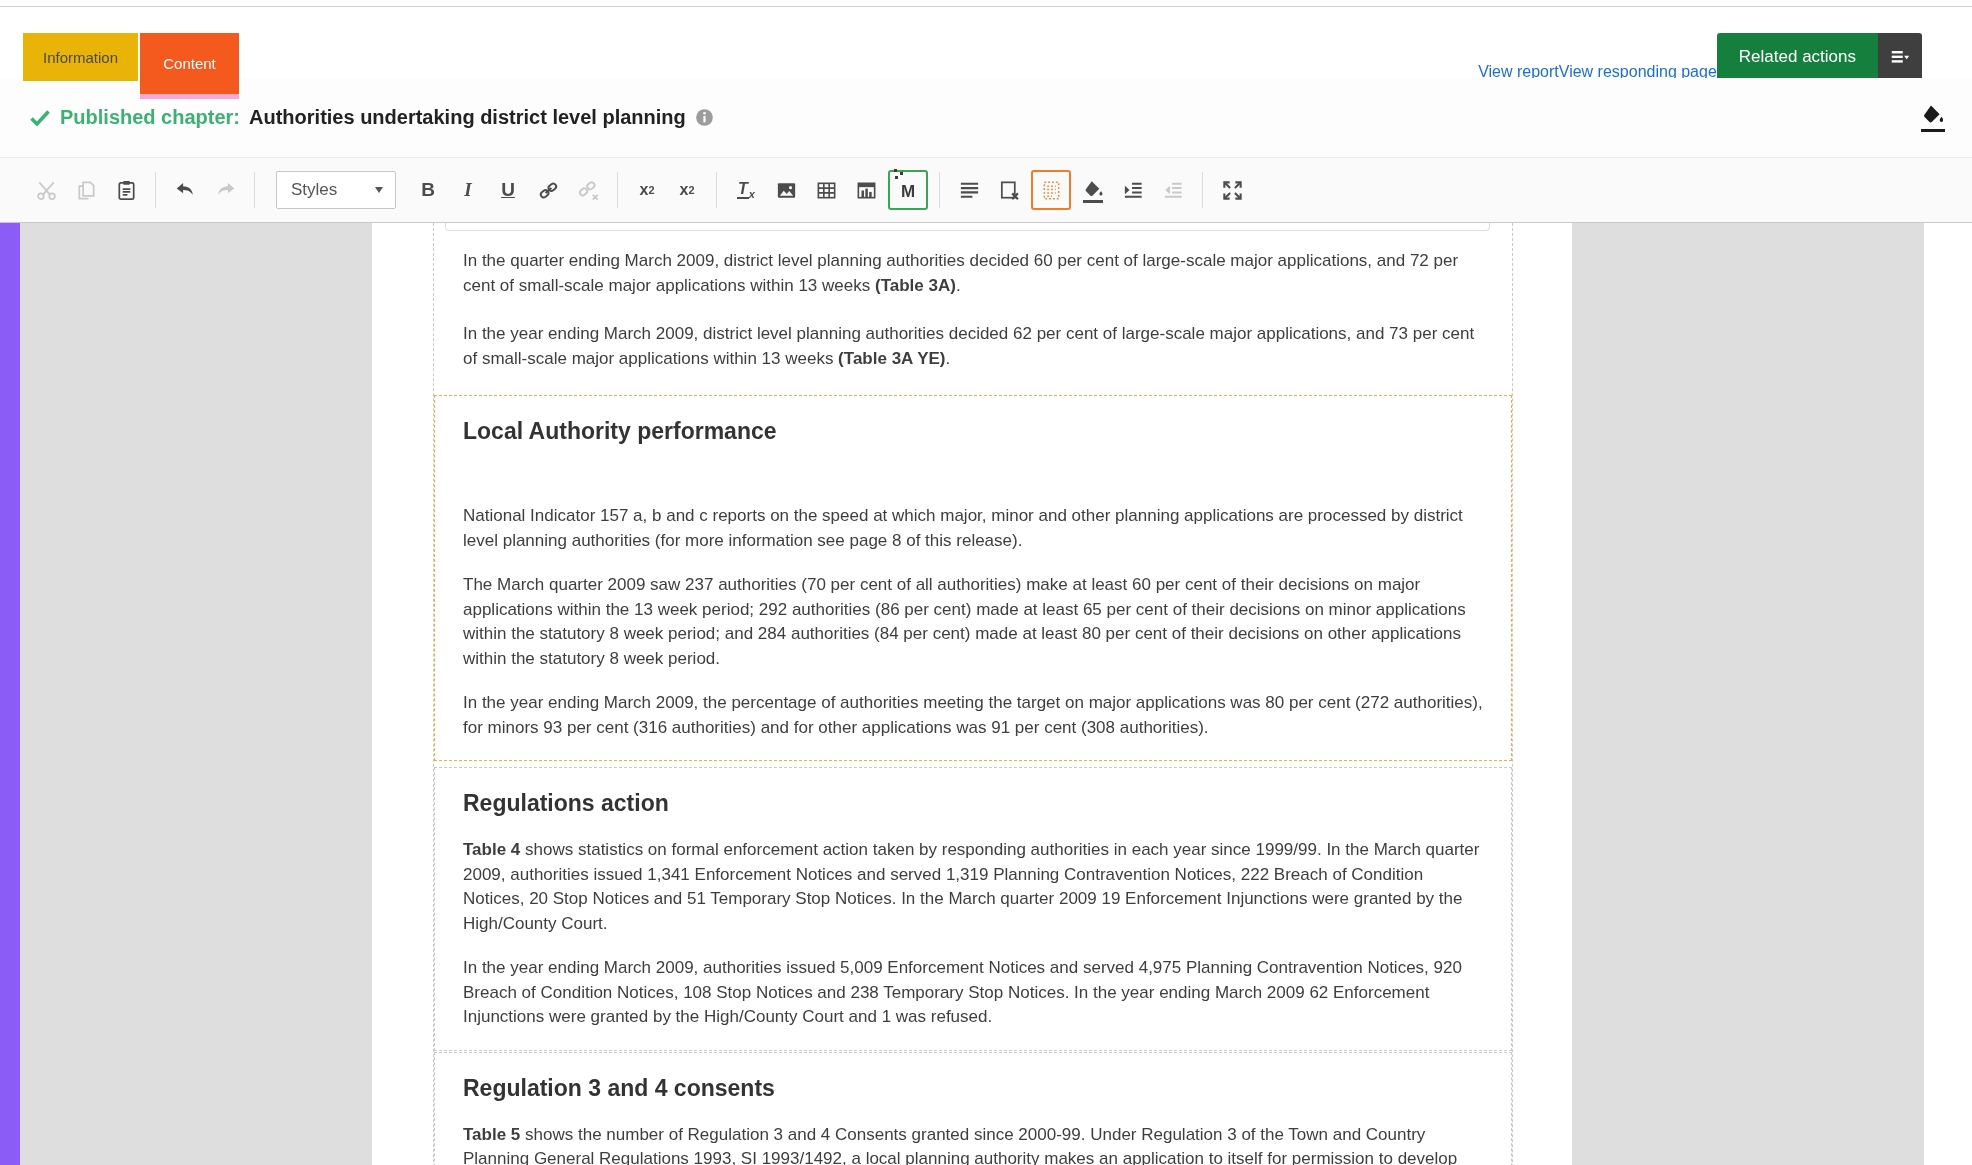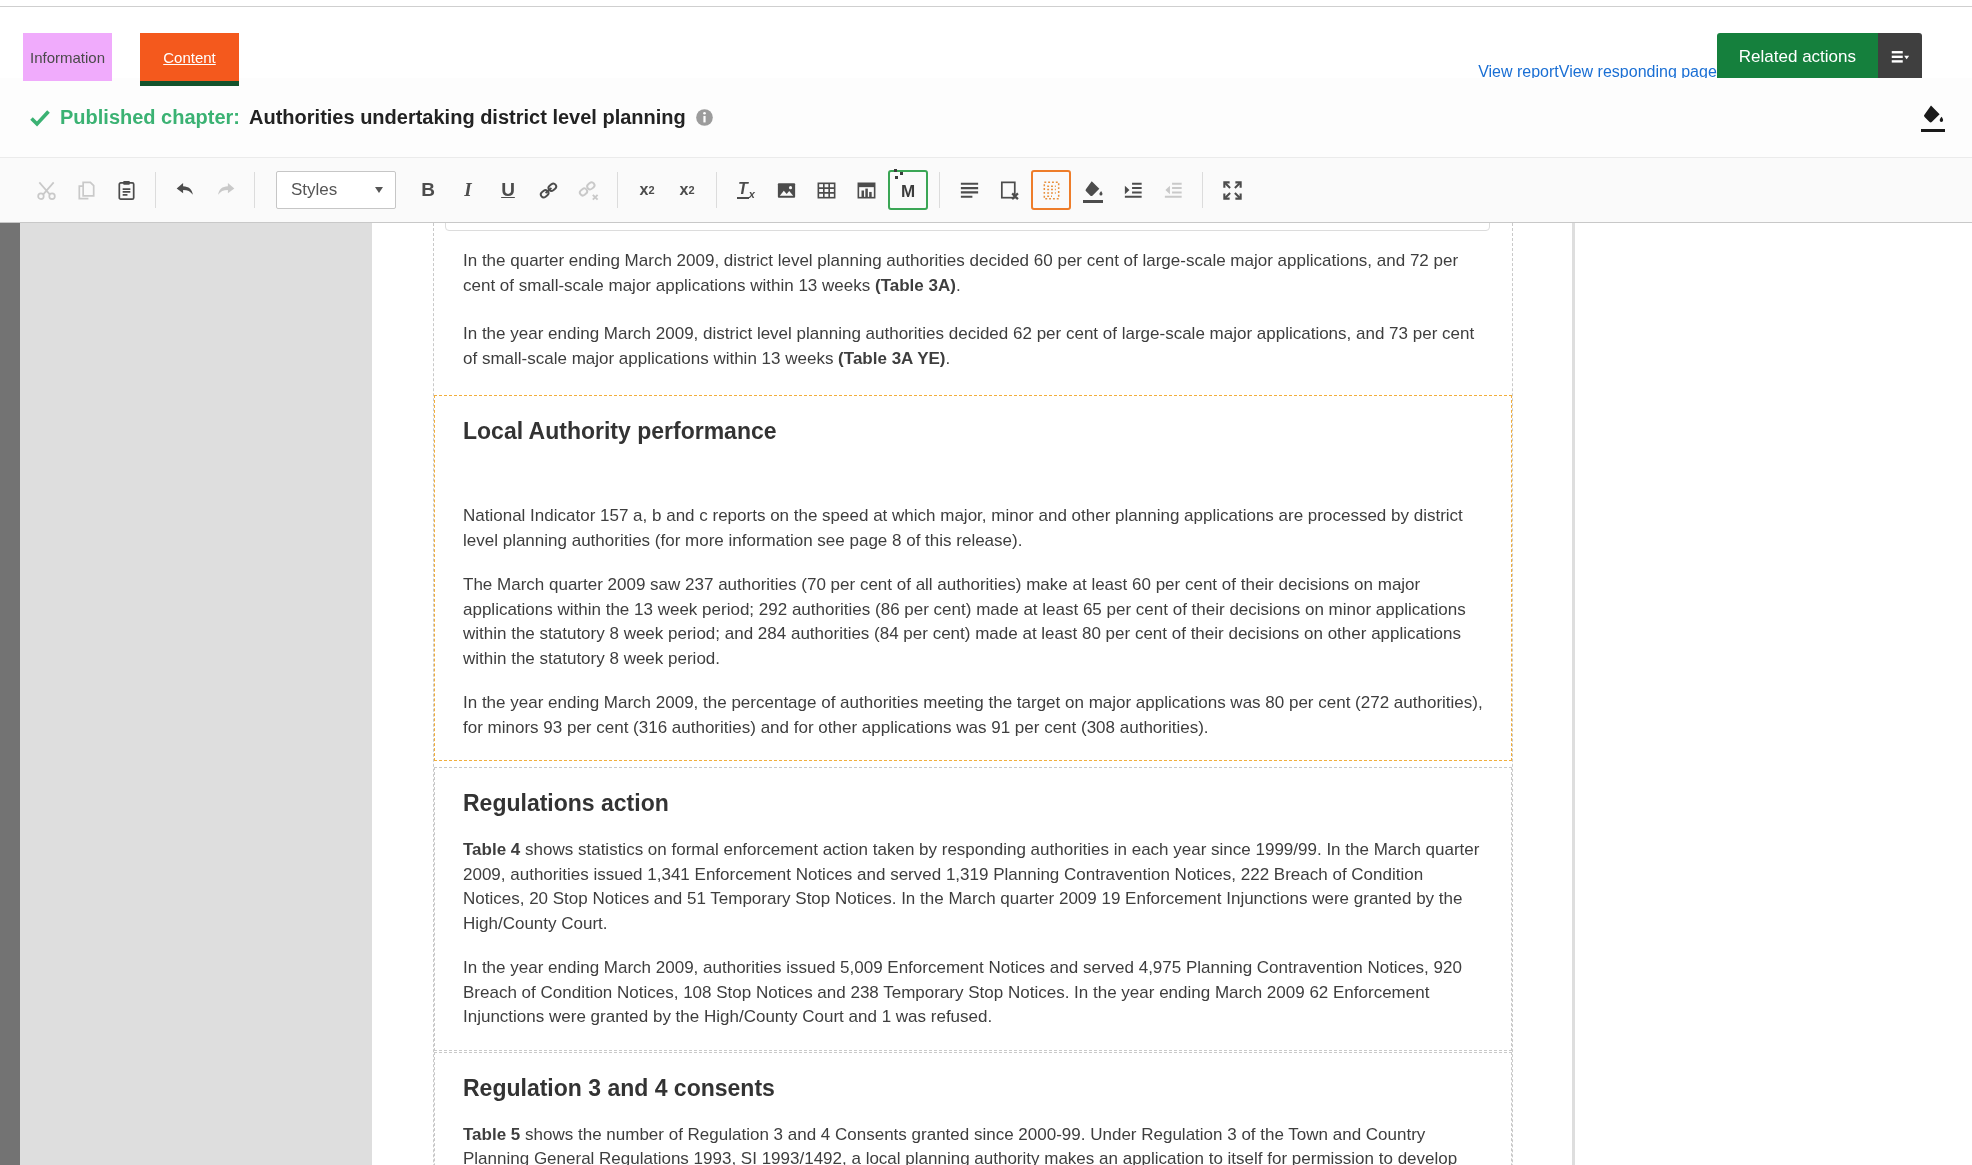--- a/index.html
+++ b/index.html
@@ -6,23 +6,23 @@
   html,body { width:1972px; height:1165px; overflow:hidden; background:#fff;
     font-family:"Liberation Sans", sans-serif; }
 
   
   .topbar { position:absolute; left:0; top:0; width:1972px; height:78px;
     background:#fff; border-top:3px solid #fff; }
   .top-hairline { position:absolute; left:0; top:3px; width:100%; height:1px; background:#cfcfcf; }
   .tabbar-border { position:absolute; left:0; top:77px; width:100%; height:1px; background:#d6d6d6; }
   .tab { position:absolute; top:30px; height:48px; display:flex; align-items:center;
     justify-content:center; font-size:15px; cursor:default; z-index:2; }
-  .tab.info { left:23px; width:89px; background:#f0abfc; color:#4a4a4a; }
+  .tab.info { left:23px; width:115px; background:#eab308; color:#4a4a4a; }
   .tab.active { left:140px; width:99px; background:#f4591d; color:#fff;
-    height:53px; border-bottom:5px solid #14532d;text-decoration:underline; }
+    height:66px; border-bottom:5px solid #f9a8d4; }
   .top-right { position:absolute; right:50px; top:0; height:78px; display:flex;
     align-items:flex-end; }
   .toplink { color:#1a6fd4; font-size:16px; text-decoration:underline; cursor:pointer; }
   .related-btn { display:flex; align-items:stretch; height:48px; border-radius:3px;
     overflow:hidden; cursor:pointer; }
   .related-main { background:#15803d; color:#fff; font-size:17px; display:flex;
     align-items:center; padding:0 22px; }
   .related-menu { background:#3f3f3f; width:44px; display:flex; align-items:center;
     justify-content:center; }
 
@@ -60,22 +60,22 @@
   .m-inner { position:relative; font-size:17px; font-weight:bold; color:#3c3c3c; padding-top:4px; }
   .m-dots { position:absolute; left:-6px; top:-2px; width:3px; height:3px; background:#3c3c3c;
     box-shadow:5px -4px 0 #3c3c3c, -1px -7px 0 #3c3c3c; }
   .tx-inner { font-size:16px; font-weight:bold; font-style:italic; }
   .tx-inner .t { border-bottom:2px solid currentColor; padding:0 1px; }
   .tx-inner .x { font-size:11px; vertical-align:-4px; }
   .bucket-wrap { display:flex; flex-direction:column; align-items:center; }
   .bucket-wrap .bar { width:20px; height:3px; background:currentColor; margin-top:-1px; }
 
   
-  .editor { position:absolute; left:0; top:223px; width:1575px; height:942px;
-    background:#737373; overflow:hidden; }
+  .editor { position:absolute; left:0; top:223px; width:1924px; height:942px;
+    background:#8b5cf6; overflow:hidden; }
   .gray-left  { position:absolute; left:20px;  top:0; width:352px; height:100%; background:#dedede; }
   .gray-right { position:absolute; left:1572px; top:0; width:354px; height:100%; background:#dedede; }
   .page { position:absolute; left:372px; top:0; width:1200px; height:100%; background:#fff; }
 
   .partial-box { position:absolute; left:73px; top:-12px; width:1045px; height:20px;
     background:#fff; border:1px solid #dcdcdc; border-radius:4px; }
 
   .outer-div { position:absolute; left:61px; top:-10px; width:1080px; height:1400px;
     border-left:1px dashed #c9c9c9; border-right:1px dashed #c9c9c9; }
 

